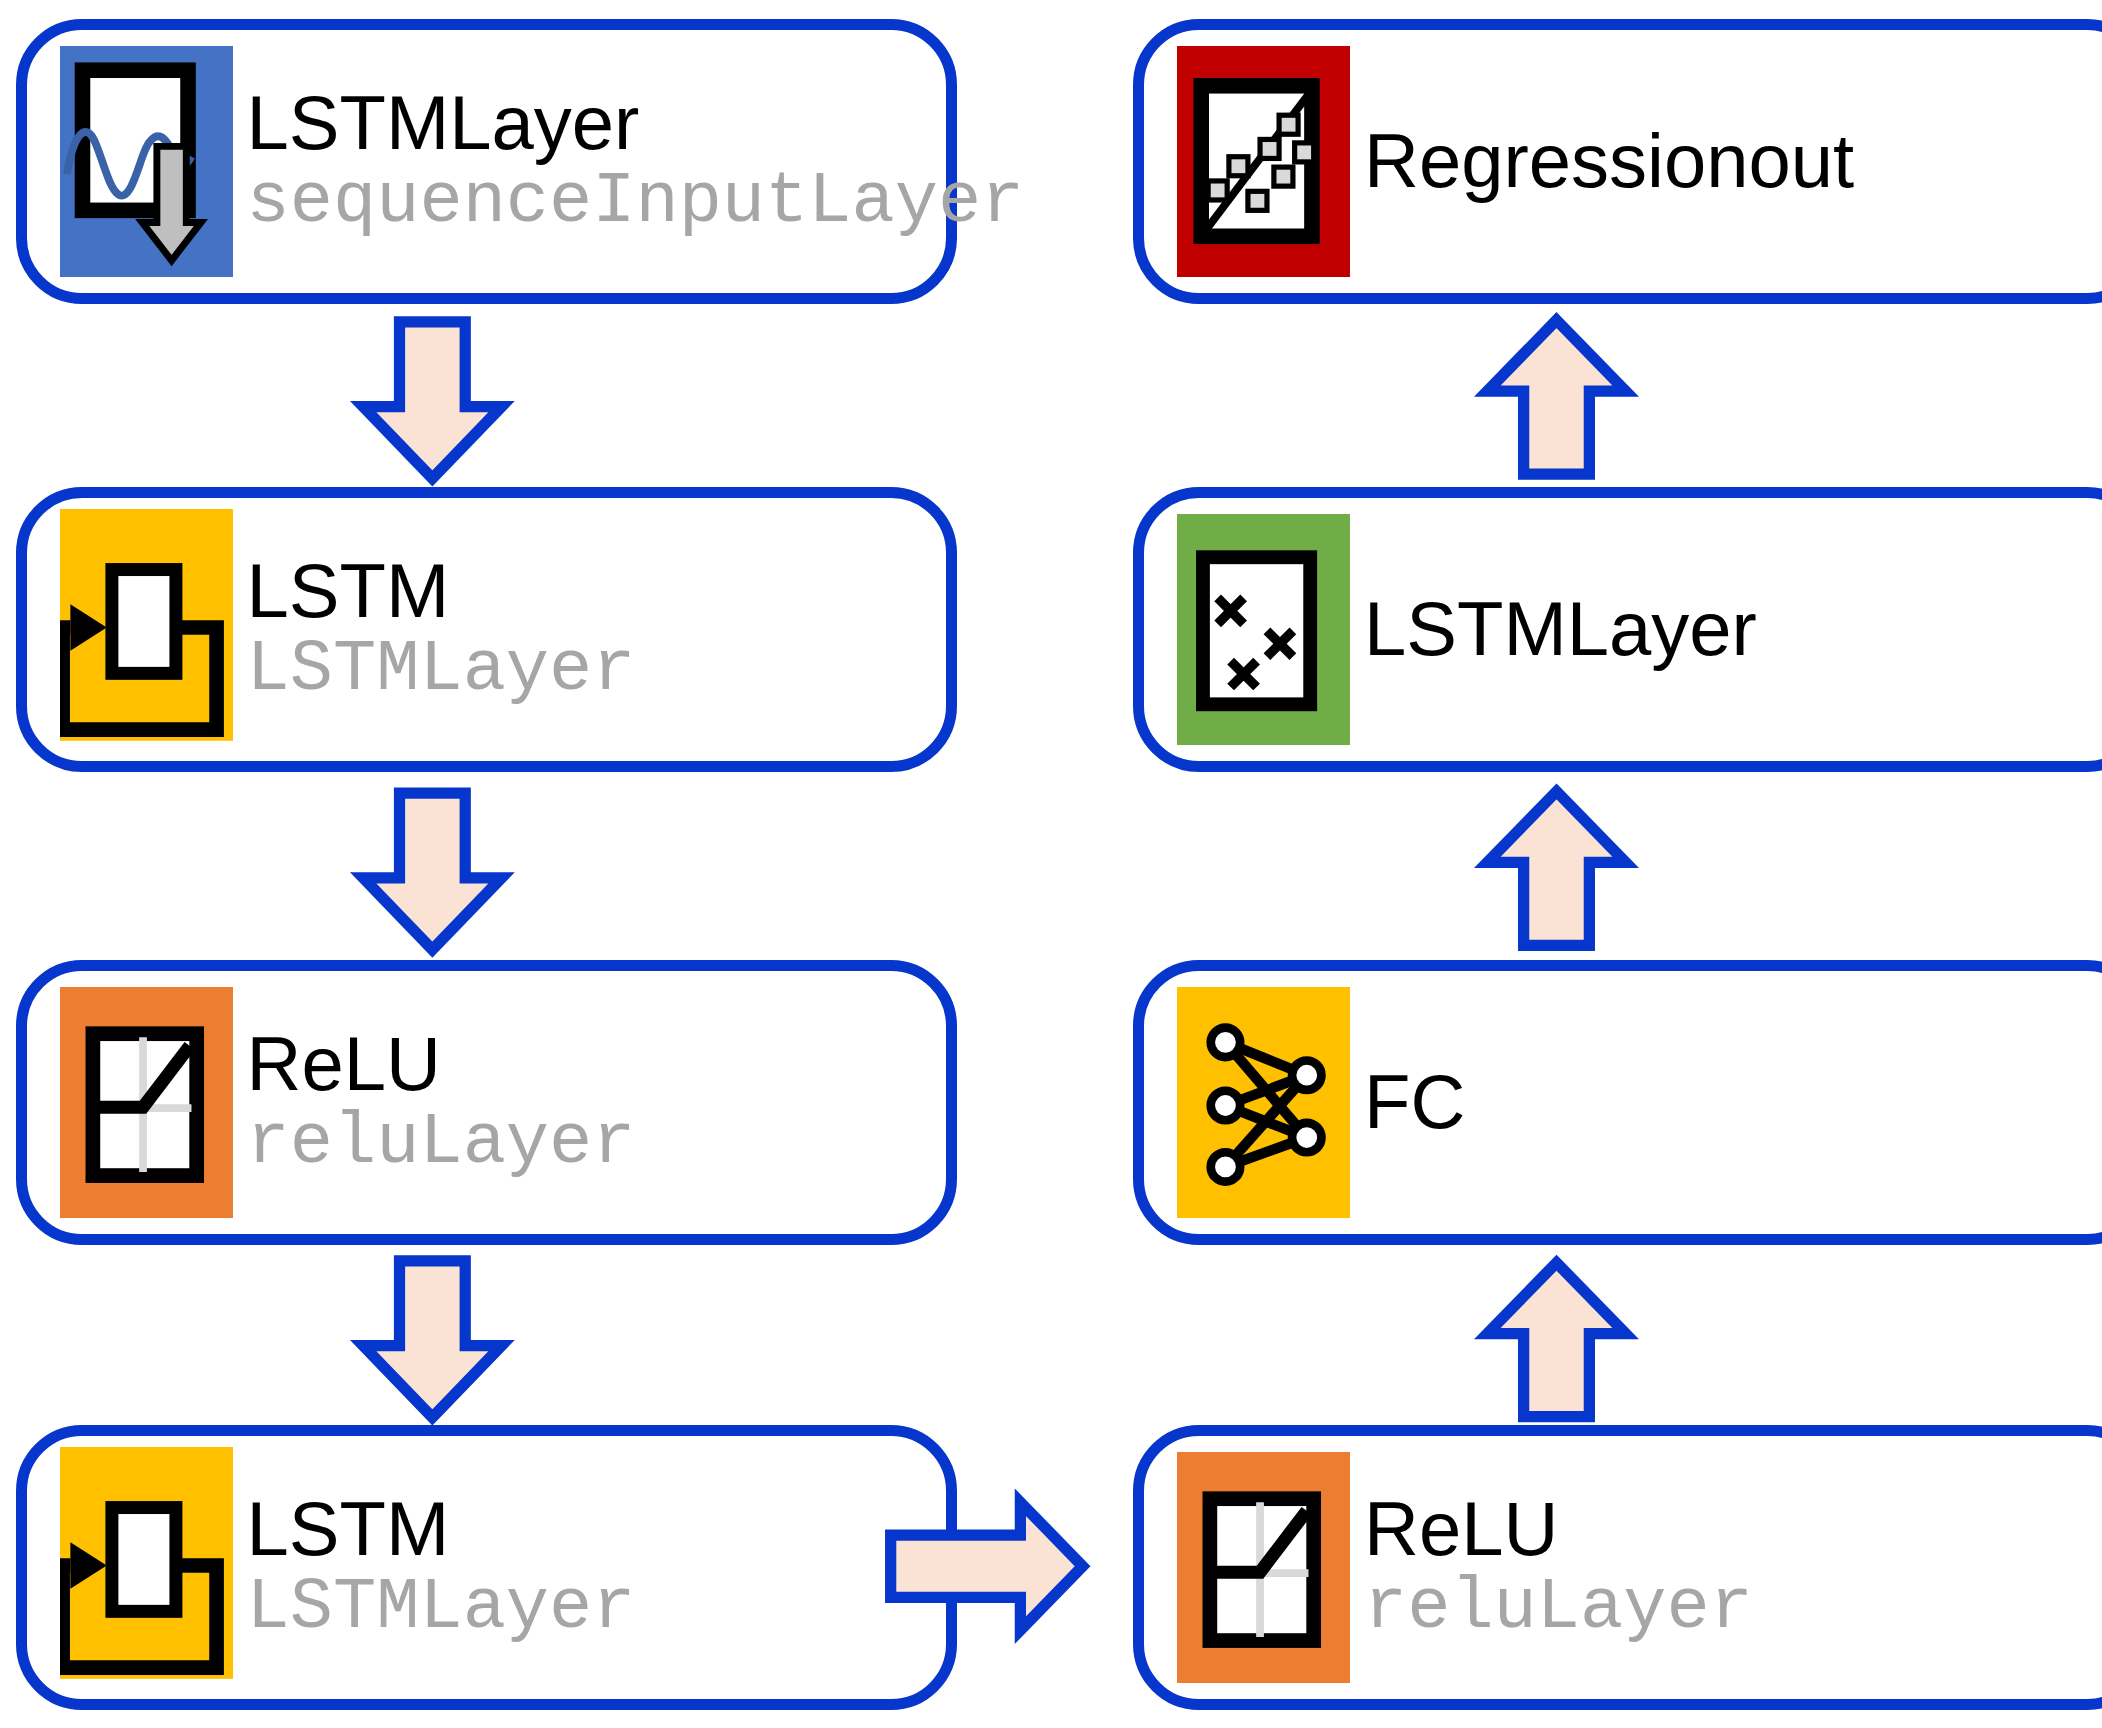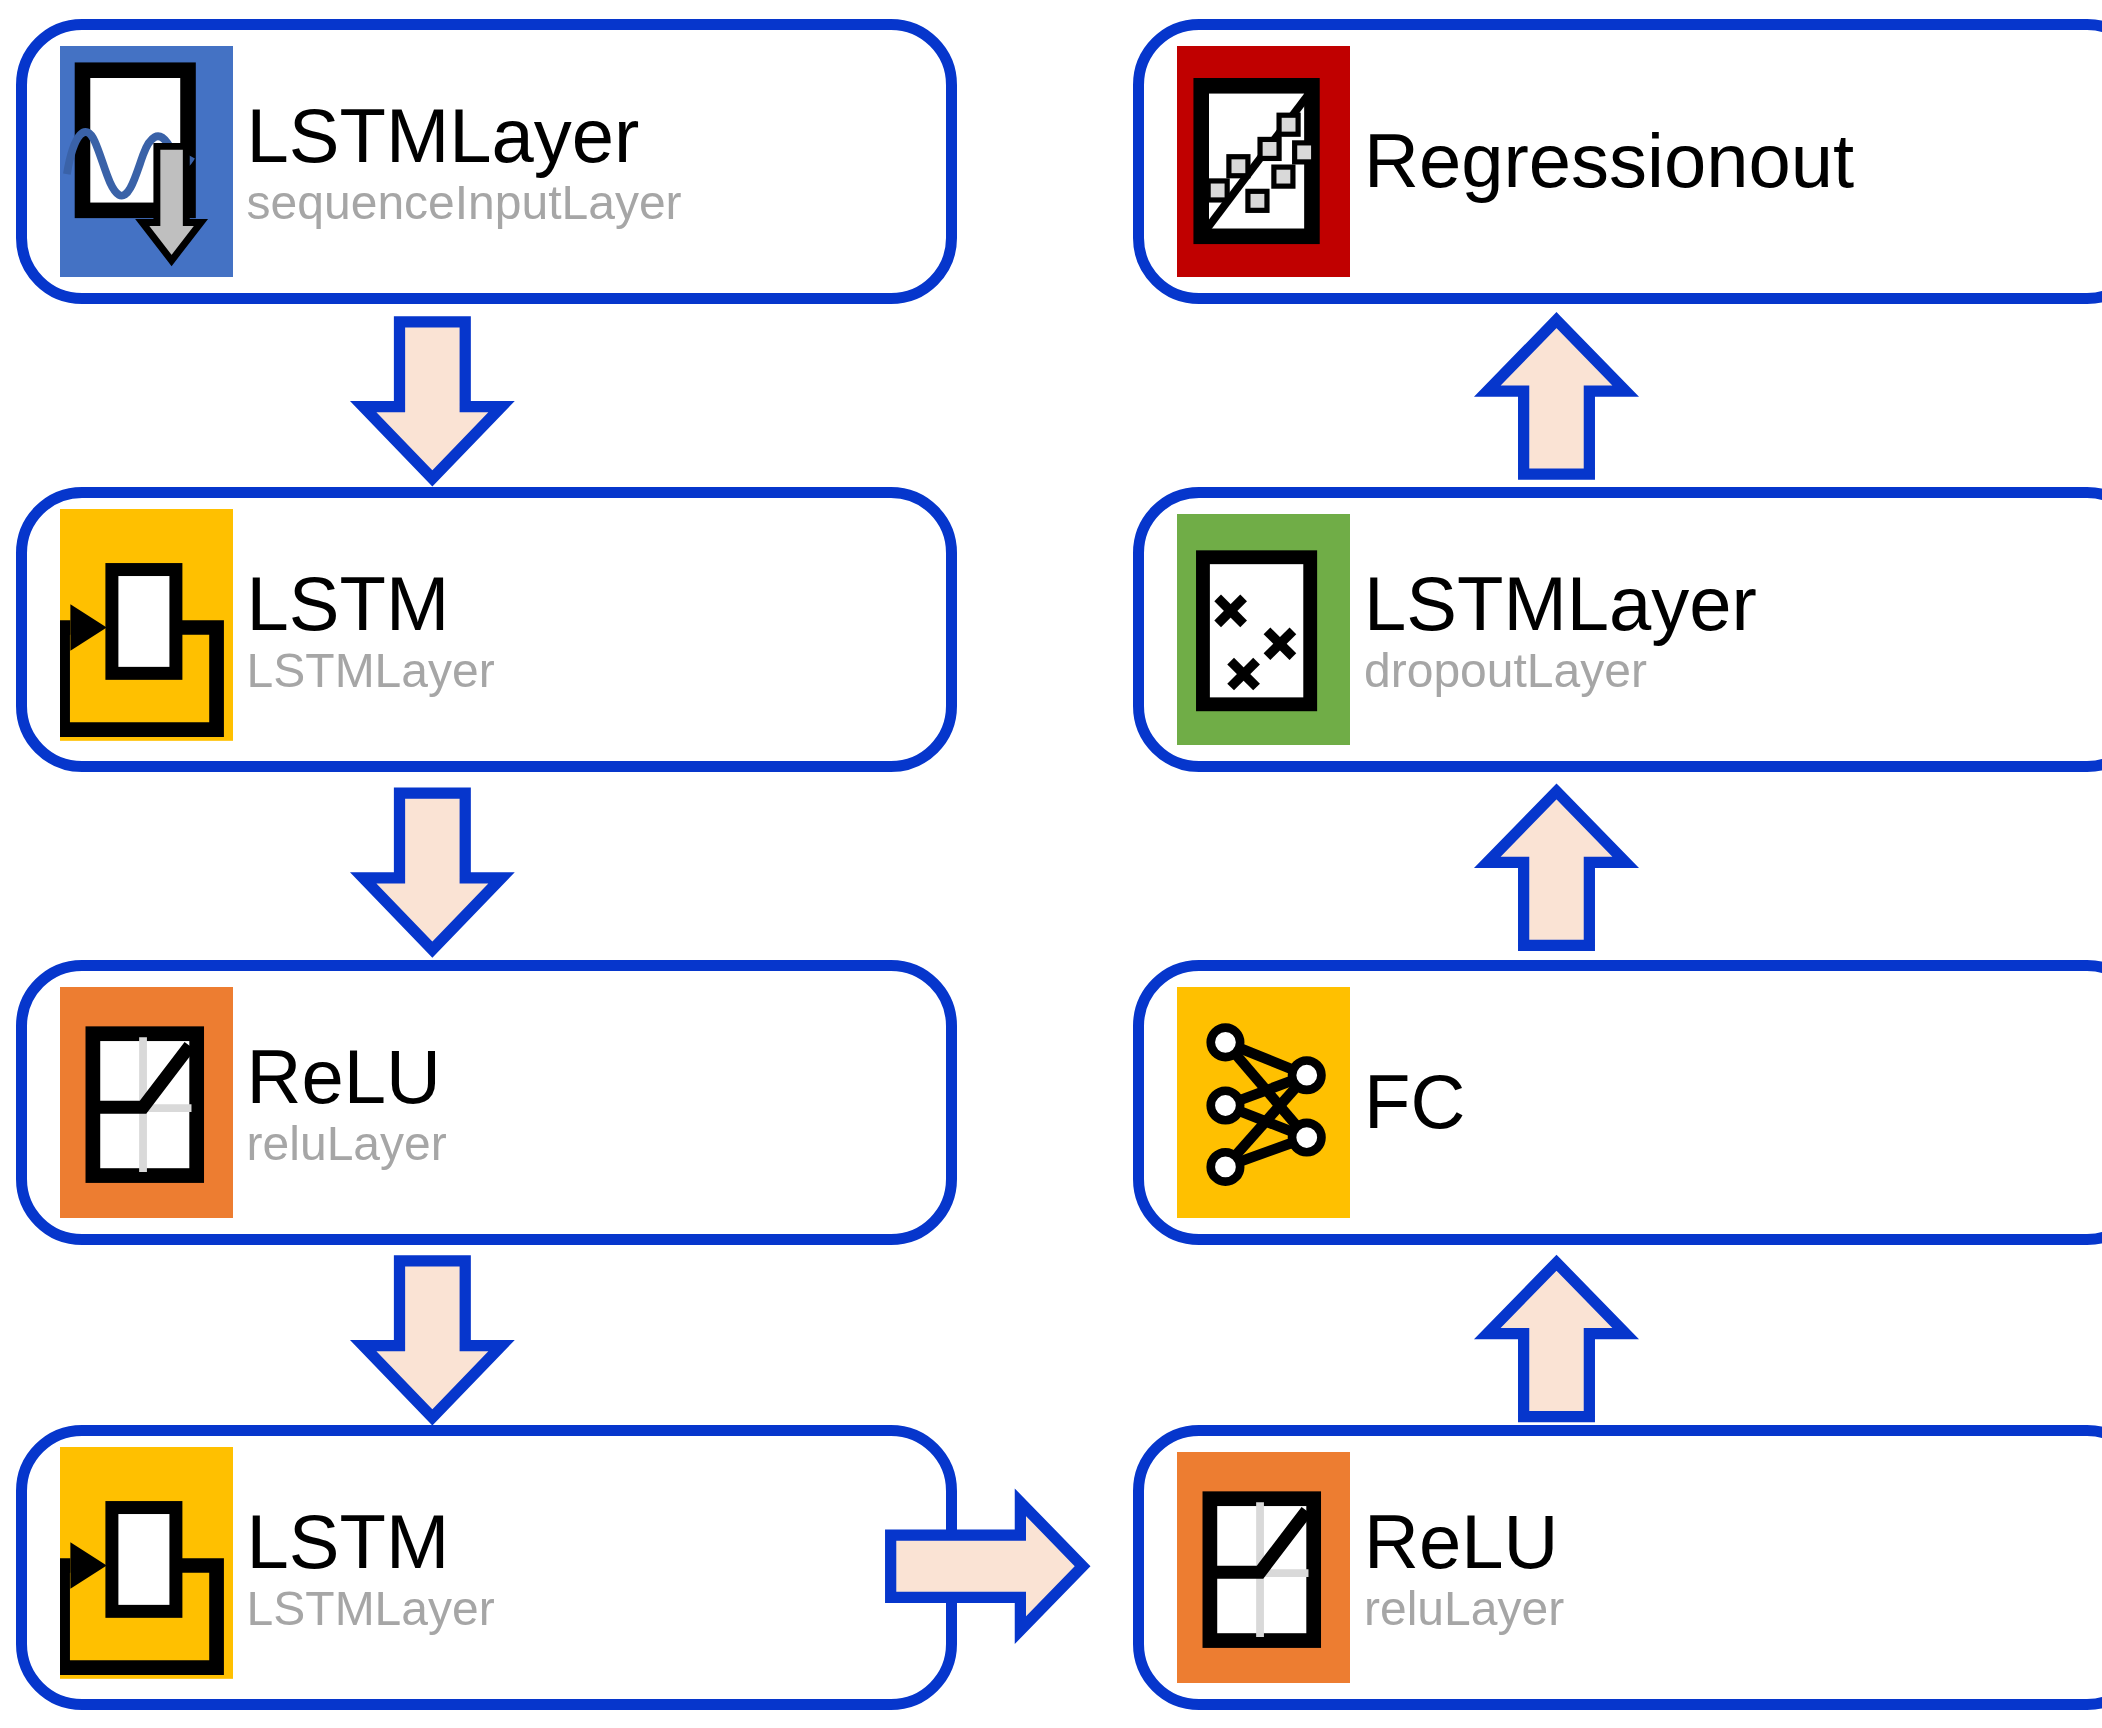--- a/index.html
+++ b/index.html
@@ -10,21 +10,21 @@
   .card{position:absolute;height:285px;background:#ffffff;
         border:11.2px solid #0636CC;border-radius:66px;box-sizing:border-box;
         display:flex;align-items:center;z-index:1;}
   .card.col-left{left:15.6px;width:941px;}
   .card.col-right{left:1133px;width:1020px;}
   .r1{top:19px}.r2{top:487px}.r3{top:960px}.r4{top:1425px}
 
   .icon{width:173px;flex:none;margin-left:33px;display:block;}
   .textblock{margin-left:14px;display:flex;flex-direction:column;}
   .title{font-size:76px;line-height:1.08;color:#000000;white-space:nowrap;}
-  .subtitle{font-size:48px;line-height:1.08;color:#A6A6A6;white-space:nowrap;}
+  .subtitle{font-size:72px;line-height:1.08;color:#A6A6A6;white-space:nowrap;font-family:Liberation Mono, monospace;}
 
   .arrow-overlay{position:absolute;inset:0;width:2103px;height:1729px;
                  z-index:5;pointer-events:none;}
   .flow-arrow{fill:#FAE3D4;stroke:#0636CC;stroke-width:13;stroke-linejoin:miter;}
 </style>
 </head>
 <body>
 
 <div class="canvas">
 
@@ -127,21 +127,20 @@
         <line x1="47" y1="97" x2="77" y2="127"></line>
           <line x1="47" y1="127" x2="77" y2="97"></line>
         <line x1="104" y1="135" x2="134" y2="165"></line>
           <line x1="104" y1="165" x2="134" y2="135"></line>
         <line x1="62" y1="170" x2="92" y2="200"></line>
           <line x1="62" y1="200" x2="92" y2="170"></line>
       </g>
     </svg>
     <div class="textblock">
       <div class="title">LSTMLayer</div>
-      <div class="subtitle">dropoutLayer</div>
     </div>
   </div>
 
   <div class="card col-right r1">
     <svg class="icon" viewBox="0 0 200 268">
       <rect x="0" y="0" width="200" height="268" fill="#C00000"></rect>
       <rect x="28" y="46" width="128" height="174" fill="#ffffff" stroke="#000000" stroke-width="18"></rect>
       <line x1="34" y1="212" x2="152" y2="56" stroke="#000000" stroke-width="9"></line>
       <g fill="#D9D9D9" stroke="#000000" stroke-width="6">
         <rect x="36" y="156" width="22" height="22"></rect>

